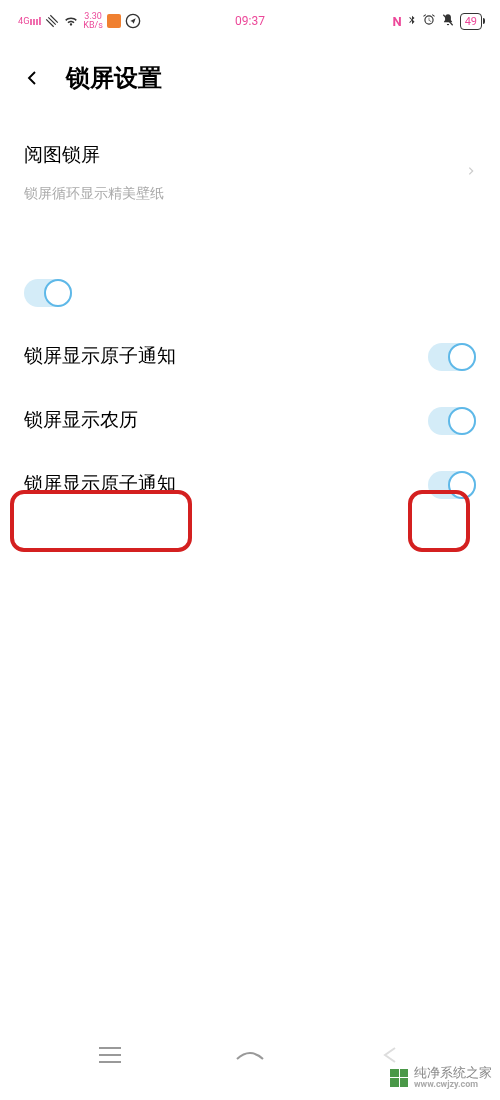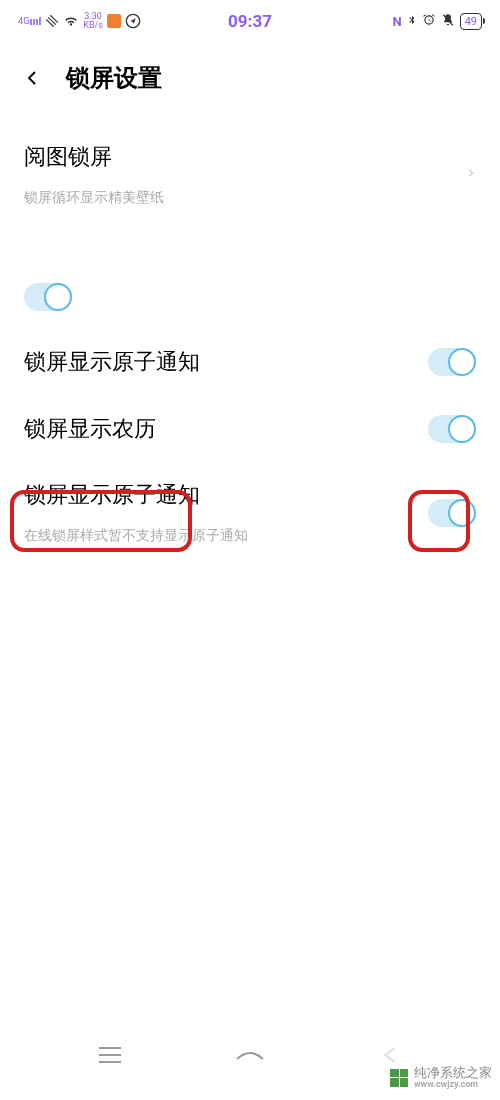--- a/index.html
+++ b/index.html
@@ -15,35 +15,35 @@
       position: relative;
       overflow: hidden;
     }
     .status-bar {
       display: flex;
       justify-content: space-between;
       align-items: center;
       padding: 8px 18px;
       height: 42px;
       font-size: 14px;
-      color: #8b5cf6;
+      color: #ec4899;
     }
     .status-left {
       display: flex;
       align-items: center;
       gap: 4px;
       font-size: 11px;
     }
     .status-left .icon-item {
       display: flex;
       align-items: center;
     }
     .status-center {
-      font-size: 17px;
-      font-weight: 700;
+      font-size: 12px;
+      font-weight: 400;
       position: absolute;
       left: 50%;
       transform: translateX(-50%);
     }
     .status-right {
       display: flex;
       align-items: center;
       gap: 5px;
       font-size: 13px;
     }
@@ -97,21 +97,21 @@
       display: flex;
       justify-content: space-between;
       align-items: center;
       padding: 18px 0;
       min-height: 62px;
     }
     .setting-text {
       flex: 1;
     }
     .setting-title {
-      font-size: 22px;
+      font-size: 19px;
       color: #000;
       line-height: 1.4;
     }
     .setting-subtitle {
       font-size: 14px;
       color: #aaa;
       margin-top: 16px;
     }
     .chevron {
       color: #ccc;
@@ -315,21 +315,20 @@
       <div class="setting-title">锁屏显示农历</div>
     </div>
     <div class="toggle">
       <div class="toggle-knob"></div>
     </div>
   </div>
 
   <div class="setting-item">
     <div class="setting-text">
       <div class="setting-title">锁屏显示原子通知</div>
-      <div class="setting-subtitle">在线锁屏样式暂不支持显示原子通知</div>
     </div>
     <div class="toggle">
       <div class="toggle-knob"></div>
     </div>
   </div>
 
 </div>
 
 <div class="highlight-box highlight-label"></div>
 <div class="highlight-box highlight-toggle"></div>

